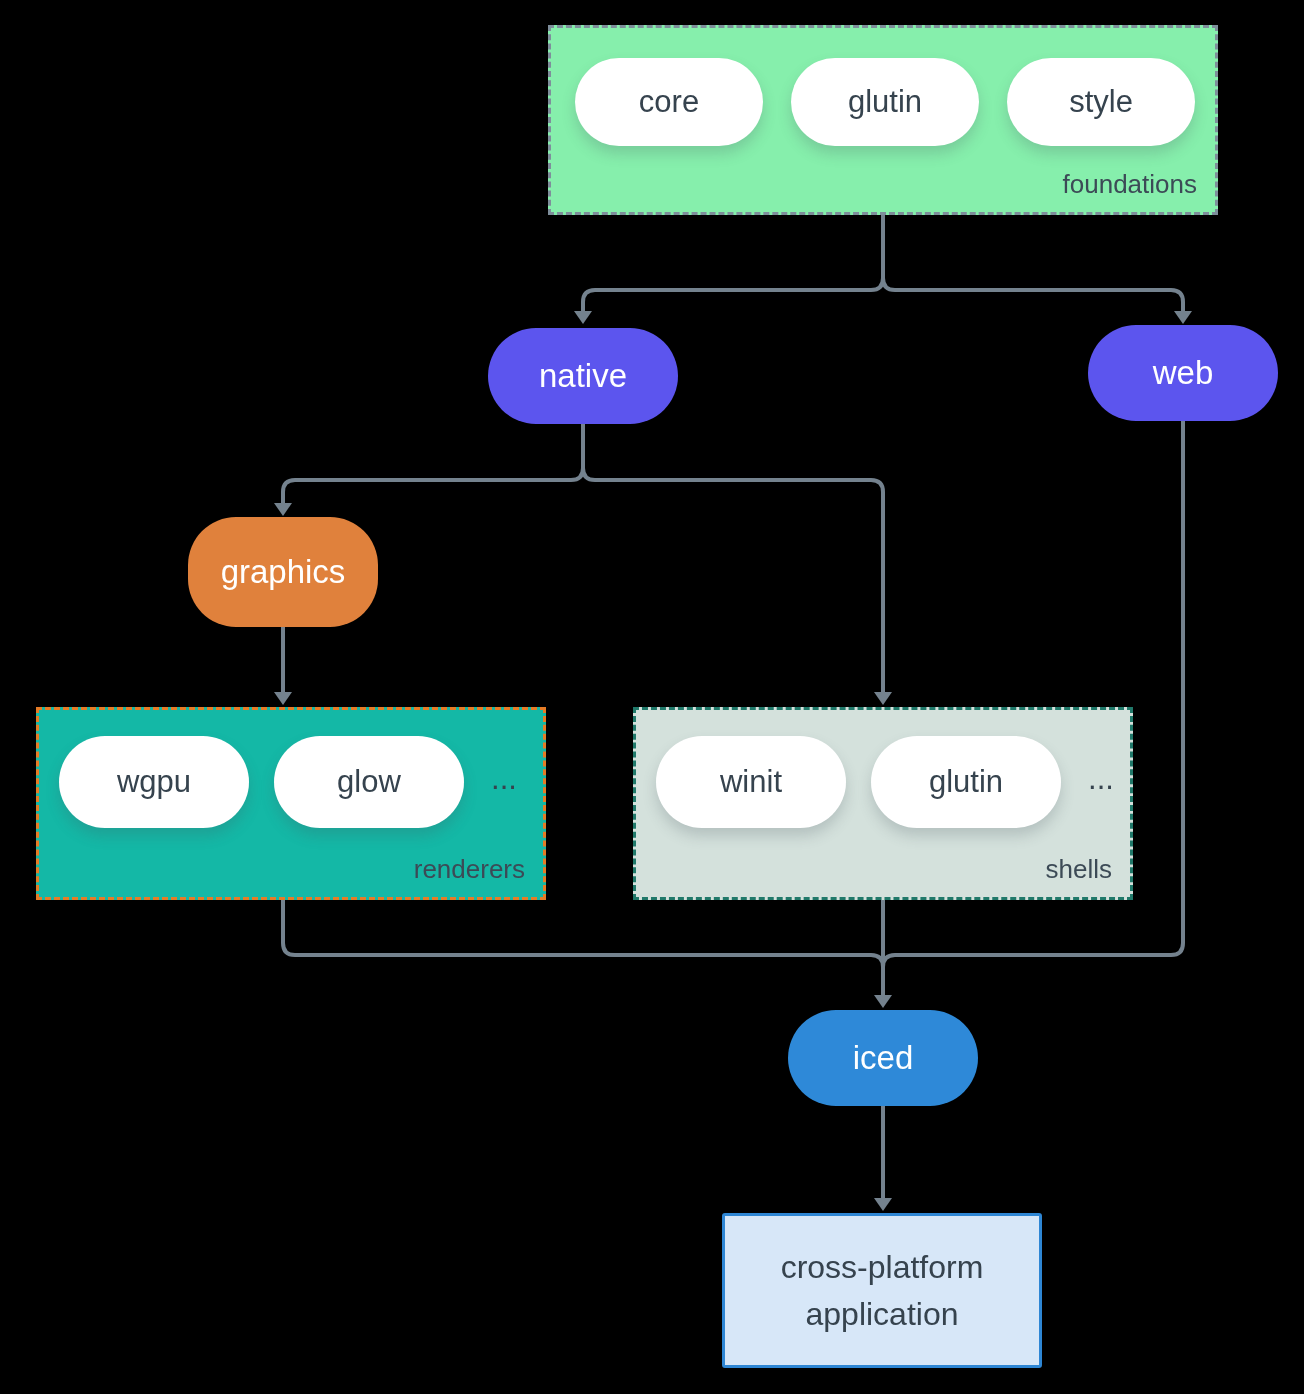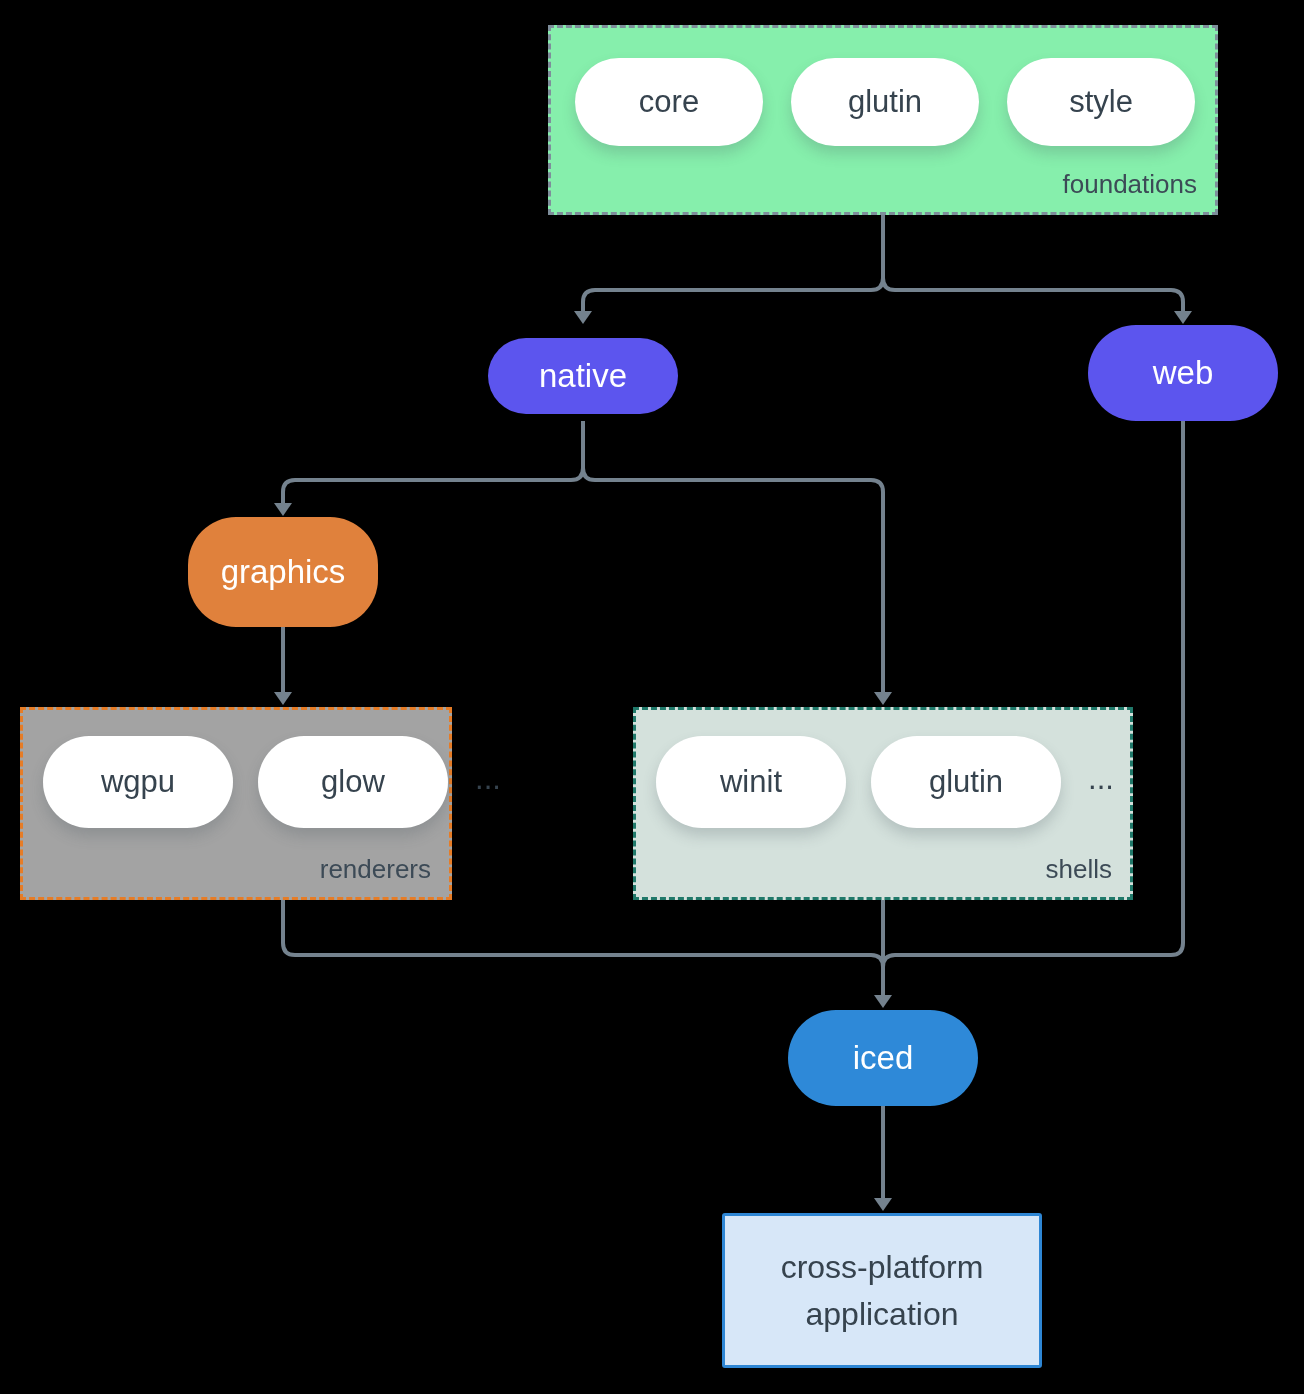--- a/index.html
+++ b/index.html
@@ -6,21 +6,21 @@
   .canvas{
     position:relative;width:1304px;height:1394px;background:#000000;
     font-family:"Liberation Sans","DejaVu Sans",sans-serif;overflow:hidden;
   }
   .edges{position:absolute;left:0;top:0;width:1304px;height:1394px;}
   .edges path{stroke:#74828e;stroke-width:4;fill:none;}
   .edges polygon{fill:#74828e;stroke:none;}
 
   .group{position:absolute;box-sizing:border-box;}
   .group.foundations{left:548px;top:25px;width:670px;height:190px;background:#86efac;border:3px dashed #7e8e9b;}
-  .group.renderers{left:20px;top:707px;width:432px;height:193px;background:#a3a3a3;border:3px dashed #e67c26;}
+  .group.renderers{left:36px;top:707px;width:510px;height:193px;background:#14b8a6;border:3px dashed #e67c26;}
   .group.shells{left:633px;top:707px;width:500px;height:193px;background:#d4e1dc;border:3px dashed #20796a;}
   .group-label{position:absolute;right:18px;bottom:12px;font-size:26px;color:#3c4a56;}
 
   .pill{
     position:absolute;background:#ffffff;border-radius:46px;
     display:flex;align-items:center;justify-content:center;
     font-size:31px;color:#36434e;box-shadow:0 8px 14px rgba(70,80,90,0.22);
   }
   .pill.p1{left:24px;top:30px;width:188px;height:88px;}
   .pill.p2{left:240px;top:30px;width:188px;height:88px;}
@@ -29,21 +29,21 @@
   .pill.q2{left:235px;top:26px;width:190px;height:92px;}
   .more{
     position:absolute;left:425px;top:26px;width:80px;height:92px;line-height:86px;
     text-align:center;font-size:31px;color:#36434e;
   }
 
   .node{
     position:absolute;border-radius:48px;display:flex;align-items:center;justify-content:center;
     color:#ffffff;font-size:33px;
   }
-  .node.native{left:488px;top:338px;width:190px;height:76px;background:#5c55ee;}
+  .node.native{left:488px;top:328px;width:190px;height:96px;background:#5c55ee;}
   .node.web{left:1088px;top:325px;width:190px;height:96px;background:#5c55ee;}
   .node.graphics{left:188px;top:517px;width:190px;height:110px;background:#e0813c;}
   .node.iced{left:788px;top:1010px;width:190px;height:96px;background:#2e89d8;}
 
   .appbox{
     position:absolute;left:722px;top:1213px;width:320px;height:155px;box-sizing:border-box;
     background:#d7e7f8;border:3px solid #2e86d4;border-radius:3px;
     display:flex;align-items:center;justify-content:center;text-align:center;
     font-size:32px;line-height:47px;color:#36434e;padding:0 46px;
   }

